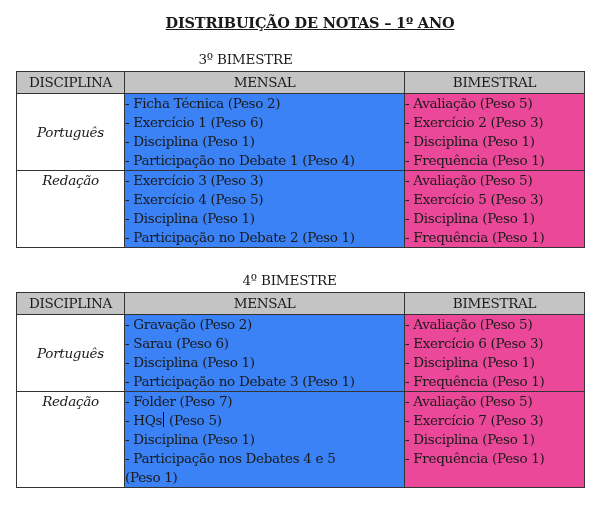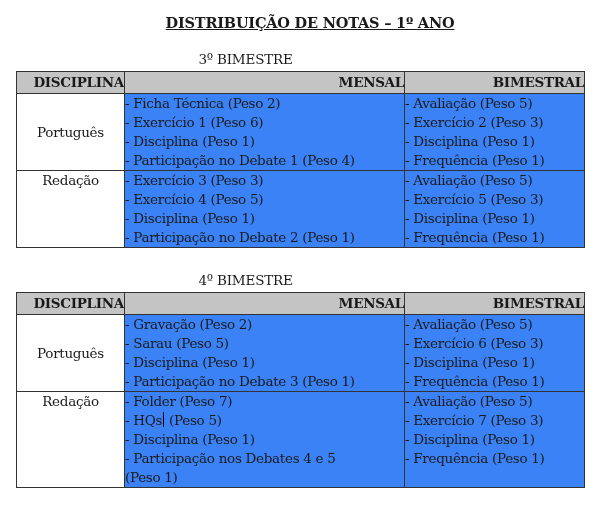--- a/index.html
+++ b/index.html
@@ -4,27 +4,27 @@
 <style>
   html, body { margin:0; padding:0; background:#ffffff; }
   body { width:604px; height:514px; position:relative; overflow:hidden;
          font-family:"DejaVu Serif","Liberation Serif",serif; color:#1a1a1a; }
   .title { position:absolute; left:8px; width:604px; top:14px; text-align:center;
            font-weight:bold; font-size:14.5px; text-decoration:underline; letter-spacing:-0.2px; }
   .caption { position:absolute; left:0; width:491px; text-align:center; font-size:13.5px; letter-spacing:-0.2px; }
   table.grid { position:absolute; left:16px; width:568px; border-collapse:collapse;
                table-layout:fixed; font-size:13.5px; letter-spacing:-0.3px; }
   table.grid th, table.grid td { border:1px solid #333; padding:0; vertical-align:top; }
-  table.grid th { background:#c4c4c4; height:21px; font-weight:bold; text-align:right;
+  table.grid th { background:#c4c4c4; height:21px; font-weight:normal; text-align:center;
                   font-size:13.5px; line-height:21px; }
   td.disc { background:#ffffff; text-align:center; }
   td.mensal { background:#3b82f6; padding-left:5px; }
-  td.bim { background:#3b82f6; padding-left:5px; }
+  td.bim { background:#ec4899; padding-left:5px; }
   .line { display:block; line-height:19px; height:19px; white-space:nowrap; }
-  td.disc .lbl { display:block; line-height:19px; }
+  td.disc .lbl { display:block; line-height:19px;font-style:italic; }
   td.disc.center { vertical-align:middle; }
   .cursor { display:inline-block; width:1px; height:15px; background:#000; vertical-align:-2px; margin:0 1px; }
 </style>
 </head>
 <body>
 
 <div class="title">DISTRIBUIÇÃO DE NOTAS – 1º ANO</div>
 
 <div class="caption" style="top:51px;">3º BIMESTRE</div>
 <table class="grid" style="top:71px;">
@@ -69,40 +69,40 @@
     <td class="bim">
       <span class="line">- Avaliação (Peso 5)</span>
       <span class="line">- Exercício 5 (Peso 3)</span>
       <span class="line">- Disciplina (Peso 1)</span>
       <span class="line">- Frequência (Peso 1)</span>
     </td>
   </tr>
 </tbody>
   </table>
 
-<div class="caption" style="top:272px;">4º BIMESTRE</div>
+<div class="caption" style="top:272px;margin-left:44px;">4º BIMESTRE</div>
 <table class="grid" style="top:292px;">
   <colgroup>
       <col style="width:108px">
       <col style="width:280px">
       <col style="width:180px">
     </colgroup>
   <tbody>
       <tr>
     <th>DISCIPLINA</th>
     <th>MENSAL</th>
     <th>BIMESTRAL</th>
   </tr>
   <tr>
     <td class="disc center">
       <span class="lbl">Português</span>
     </td>
     <td class="mensal">
       <span class="line">- Gravação (Peso 2)</span>
-      <span class="line">- Sarau (Peso 5)</span>
+      <span class="line">- Sarau (Peso 6)</span>
       <span class="line">- Disciplina (Peso 1)</span>
       <span class="line">- Participação no Debate 3 (Peso 1)</span>
     </td>
     <td class="bim">
       <span class="line">- Avaliação (Peso 5)</span>
       <span class="line">- Exercício 6 (Peso 3)</span>
       <span class="line">- Disciplina (Peso 1)</span>
       <span class="line">- Frequência (Peso 1)</span>
     </td>
   </tr>

